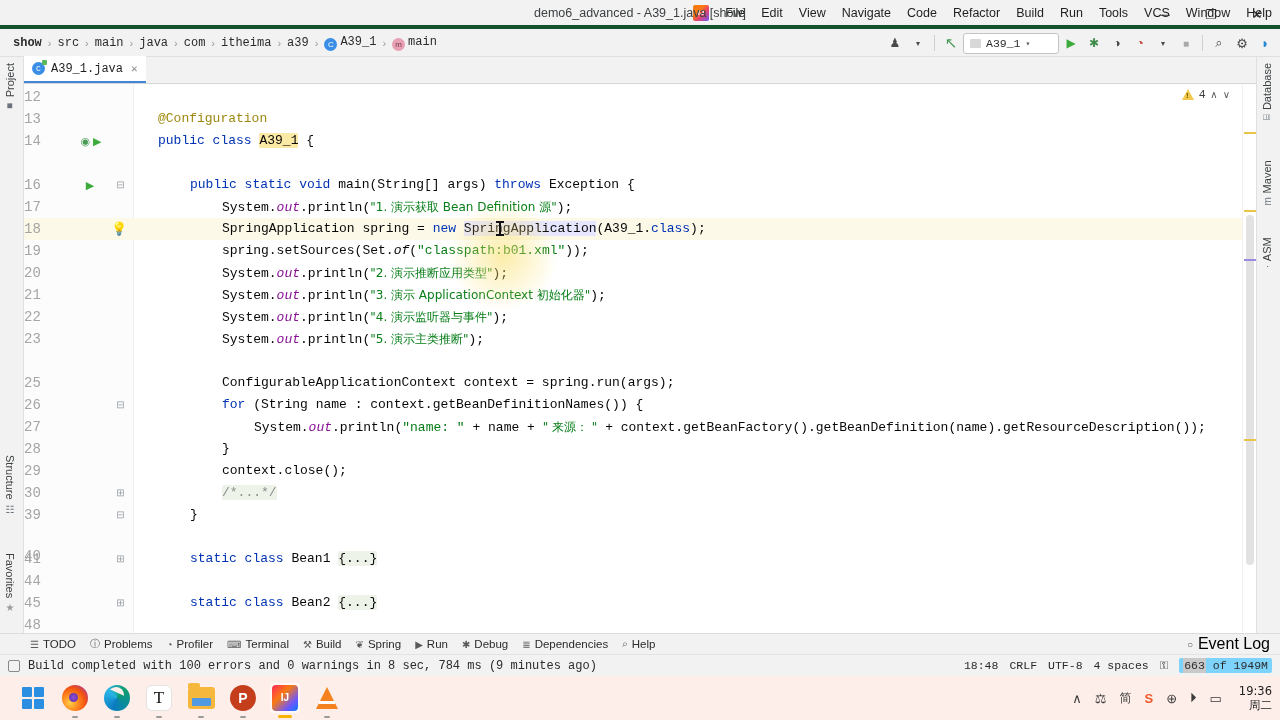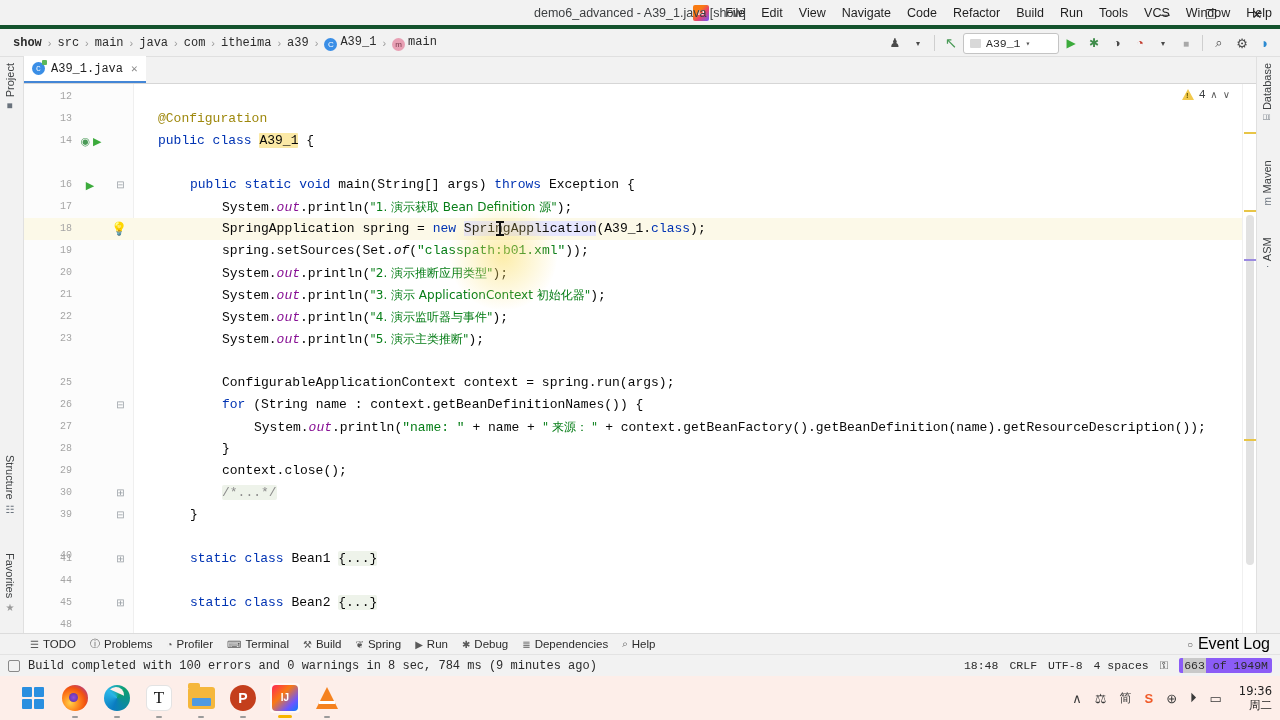--- a/index.html
+++ b/index.html
@@ -126,22 +126,22 @@
   .gutter {
     position: absolute; left: 0; top: 0; width: 110px; height: 549px;
     background: #fcfcfc;
   }
   .gutter-edge { position: absolute; left: 109px; top: 0; width: 1px; height: 549px; background: #efefef; }
   .code-area { position: absolute; left: 0; top: 0; width: 1232px; height: 549px; }
 
   .row { position: absolute; left: 0; width: 1232px; height: 22px; }
   .row.active { background: #fcf9e8; }
   .lnum {
-    position: absolute; left: 0; width: 48px; text-align: right;
-    font-family: "Liberation Mono", monospace; font-size: 10px;
+    position: absolute; left: 0; width: 48px; 
+    font-family: "Liberation Mono", monospace; font-size: 14px;
     color: #a5a5a5; line-height: 22px;
   }
   .gico {
     position: absolute; font-size: 11px; line-height: 22px; text-align: center;
   }
   .fold {
     position: absolute; left: 90px; width: 13px; line-height: 22px;
     text-align: center; font-size: 10px; color: #9aa0a6;
   }
   .code {
@@ -217,21 +217,21 @@
   }
   .st-msg { font-size: 12px; color: #2b2b2b; font-family: "Liberation Mono", monospace; }
   .st-ico {
     width: 12px; height: 12px; border: 1px solid #8a8a8a; border-radius: 2px; margin-right: 8px;
   }
   .st-right {
     position: absolute; right: 8px; display: flex; align-items: center; gap: 11px;
     font-size: 11.5px; color: #2b2b2b; font-family: "Liberation Mono", monospace;
   }
   .mem {
-    background: #8b5cf6; padding: 1px 4px; border-radius: 2px;
+    background: #7dd3fc; padding: 1px 4px; border-radius: 2px;
     font-family: "Liberation Mono", monospace; font-size: 11.5px;
   }
   .mem b { font-weight: normal; background: #c9c9c9; padding: 1px 1px; }
   .lock-ico { font-size: 11px; }
 
   
   .taskbar {
     position: absolute; top: 676px; left: 0; width: 1280px; height: 44px;
     background: #fdeee9;
     display: flex; align-items: center;

